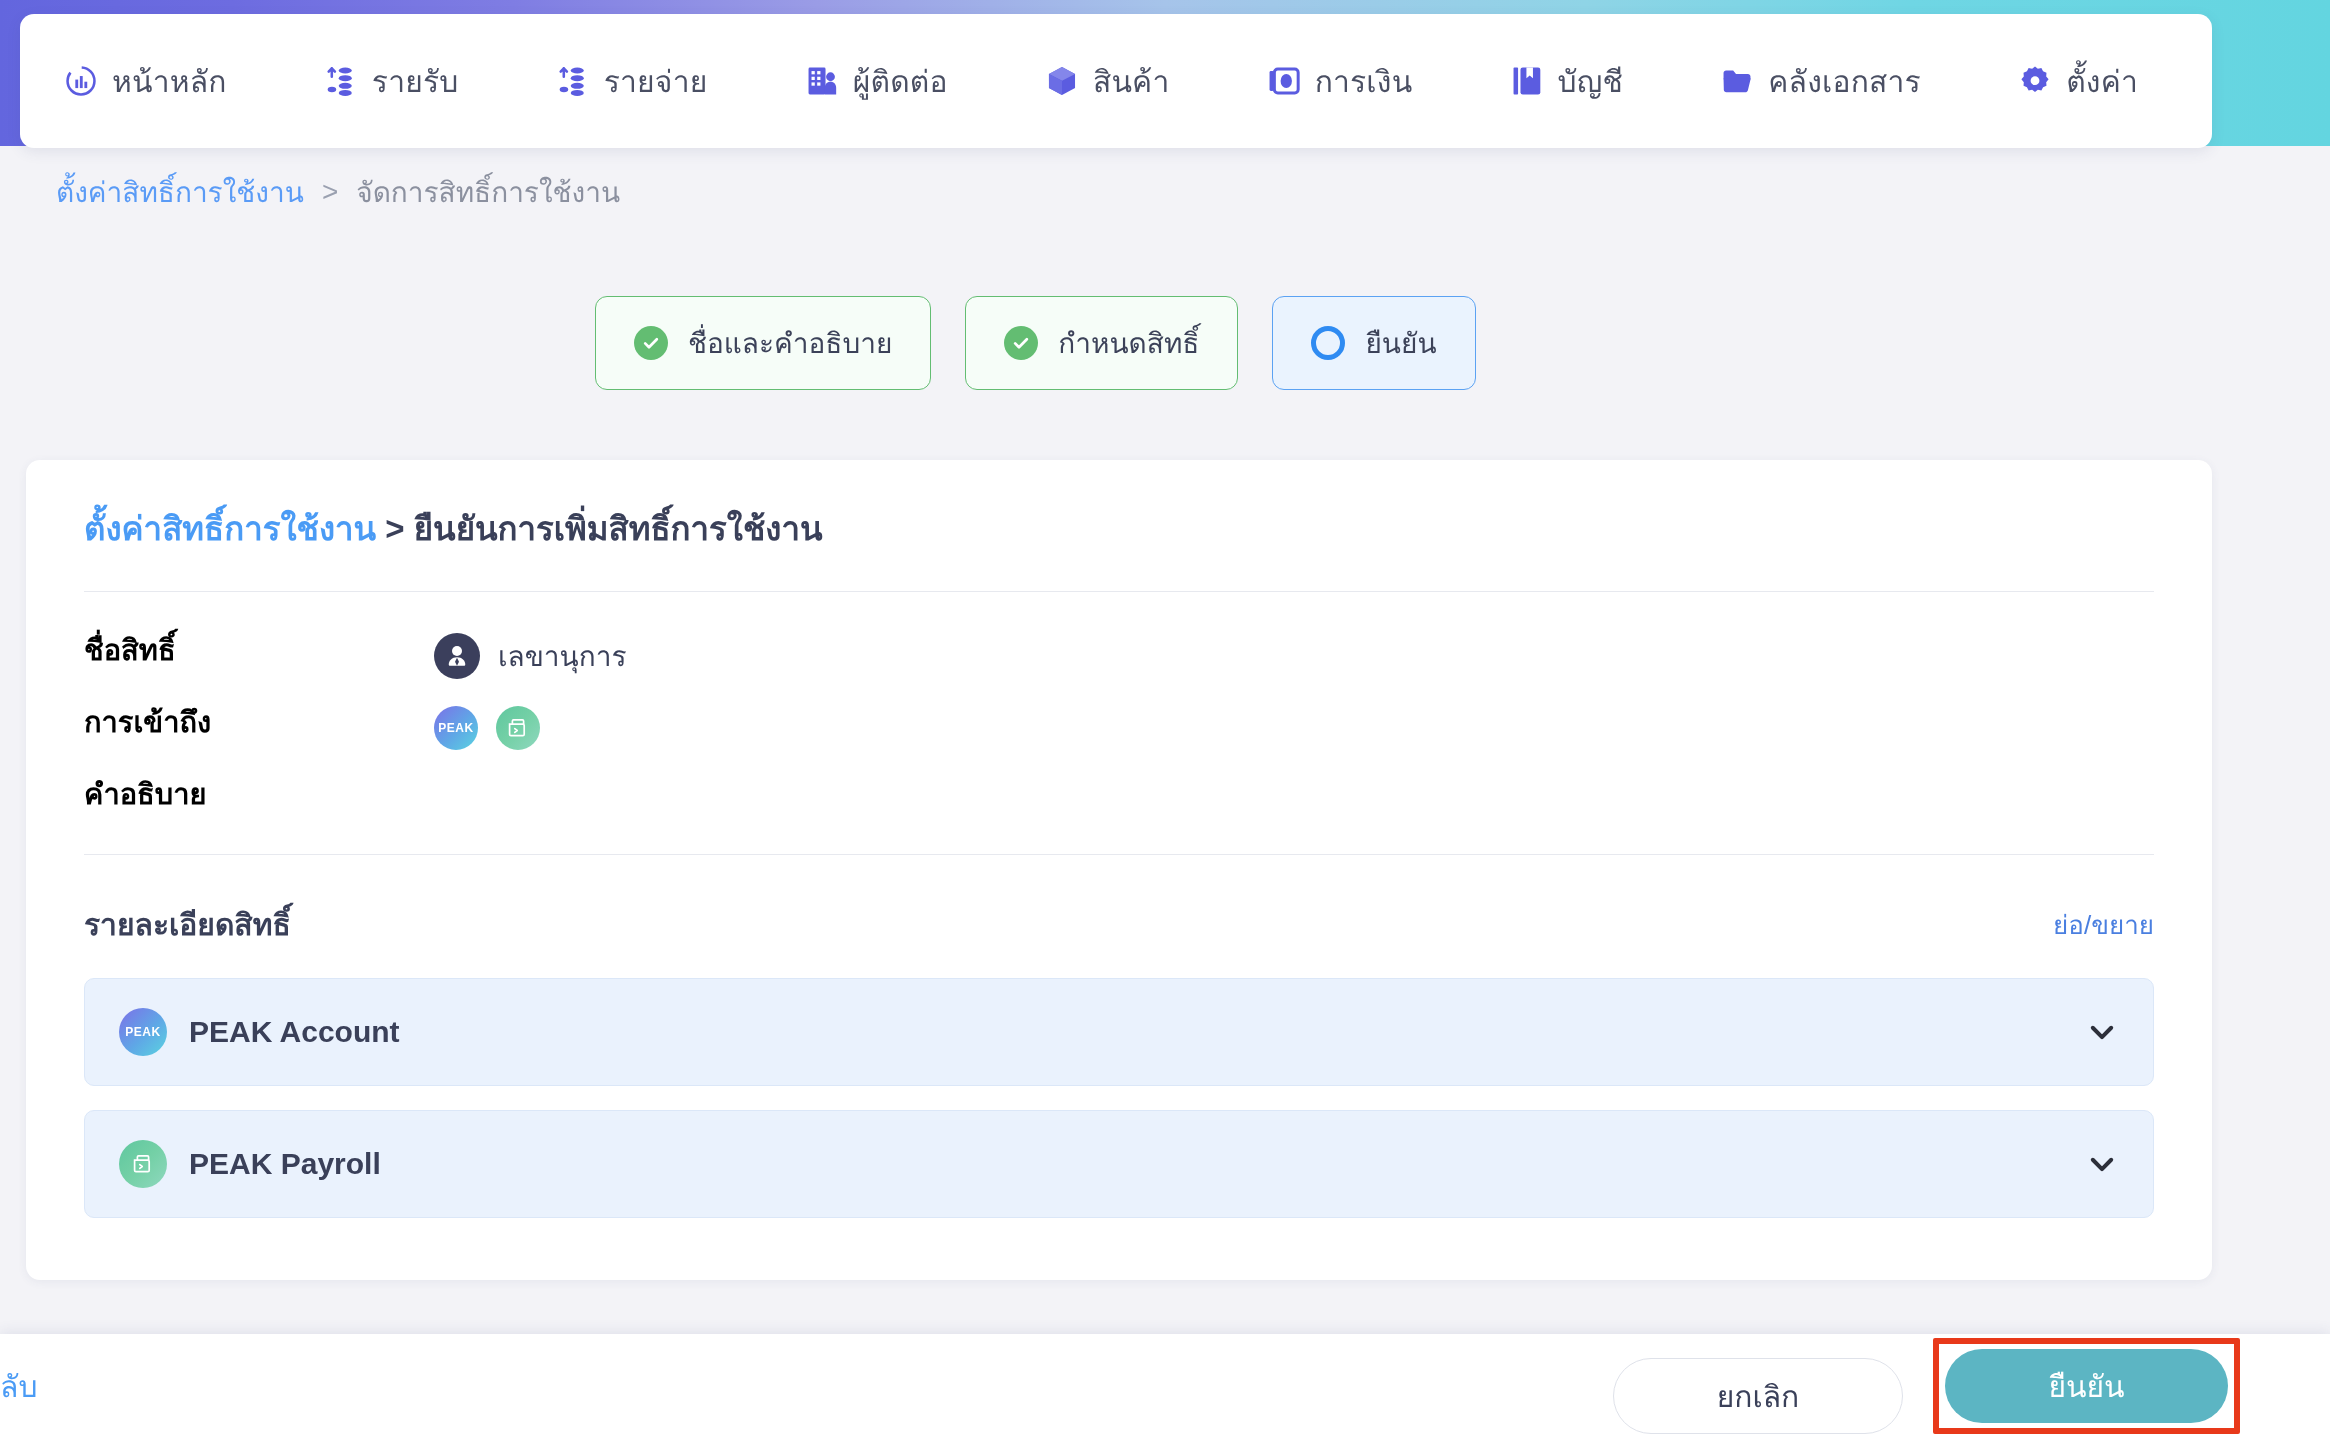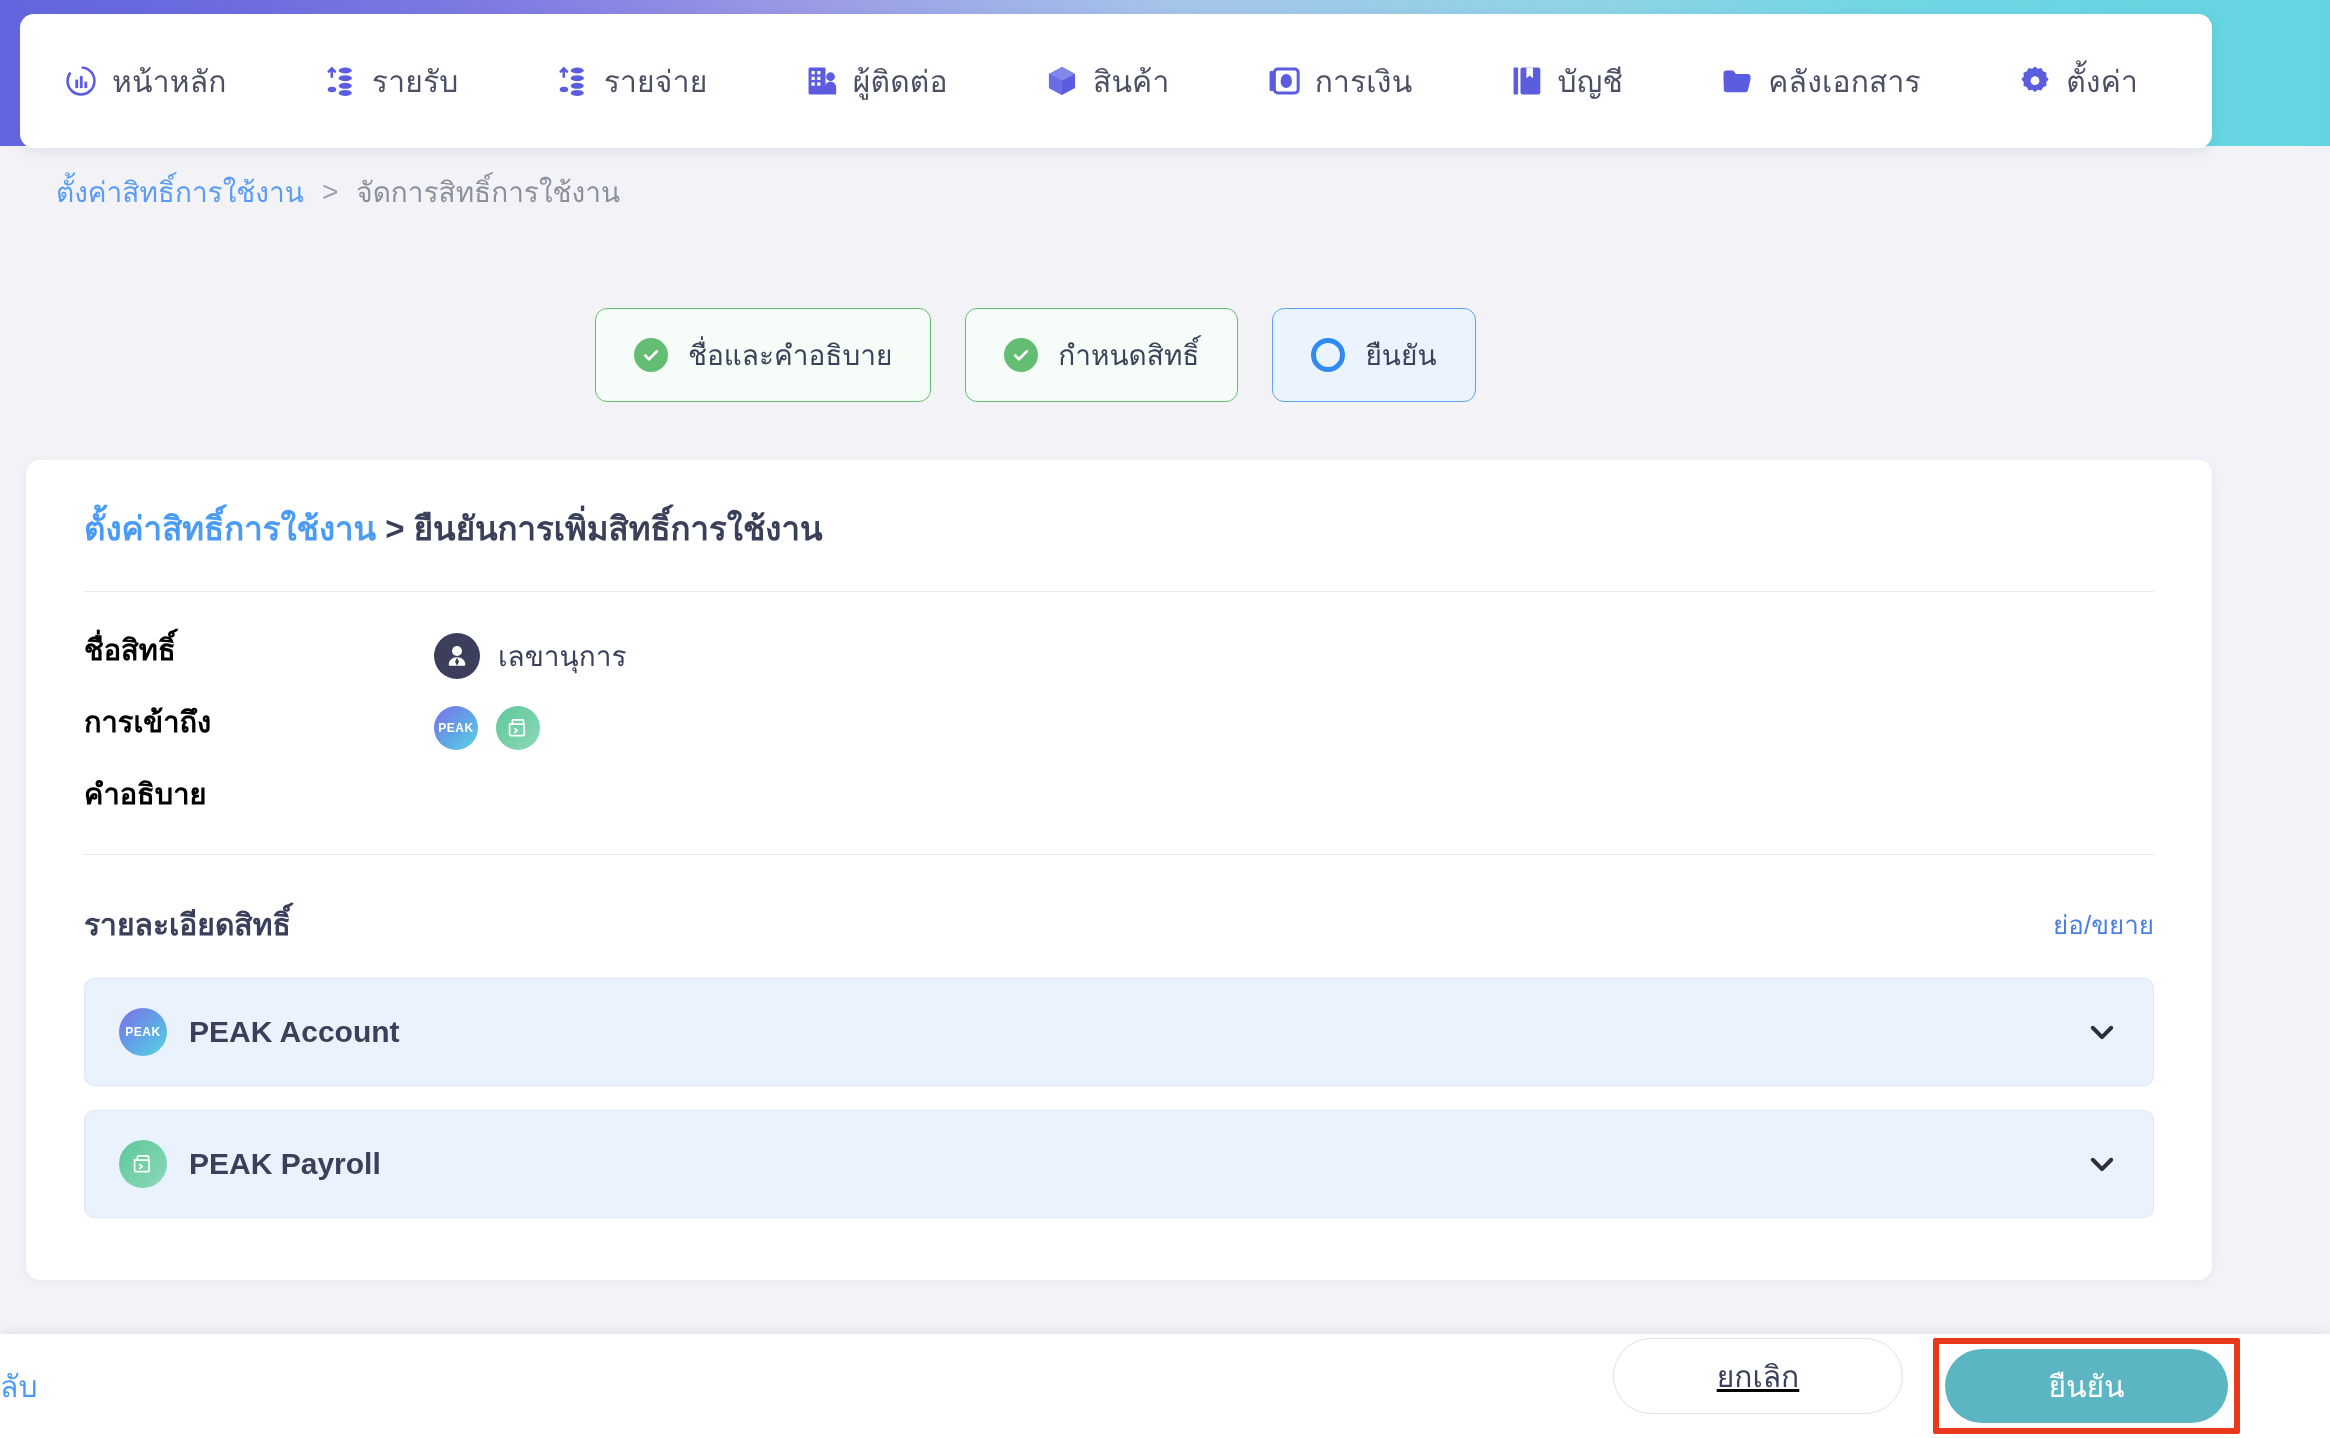--- a/index.html
+++ b/index.html
@@ -72,21 +72,21 @@
     gap: 18px;
     font-size: 28px;
   }
   .bc-link { color: #5a9bf6; cursor: pointer; }
   .bc-sep  { color: #9aa0b0; }
   .bc-cur  { color: #8b909f; }
 
   
   .stepper {
     position: absolute;
-    left: 595px; top: 308px;
+    left: 595px; top: 296px;
     display: flex;
     gap: 34px;
   }
   .step {
     height: 94px;
     border-radius: 12px;
     display: flex;
     align-items: center;
     gap: 20px;
     padding: 0 38px;
@@ -223,23 +223,22 @@
     position: absolute;
     left: 0px;
     font-size: 30px;
     color: #4a9bf5;
     cursor: pointer;
   }
   .footer-actions {
     position: absolute;
     right: 90px;
     display: flex;
-    align-items: flex-start;
+    align-items: flex-end;
     gap: 30px;
-    text-decoration: underline;
   }
   .btn-cancel {
     width: 290px; height: 76px;
     border-radius: 38px;
     border: 1.5px solid #dfe2ea;
     background: #fff;
     color: #3a4059;
     font-size: 30px;
     font-family: inherit;
     cursor: pointer;

